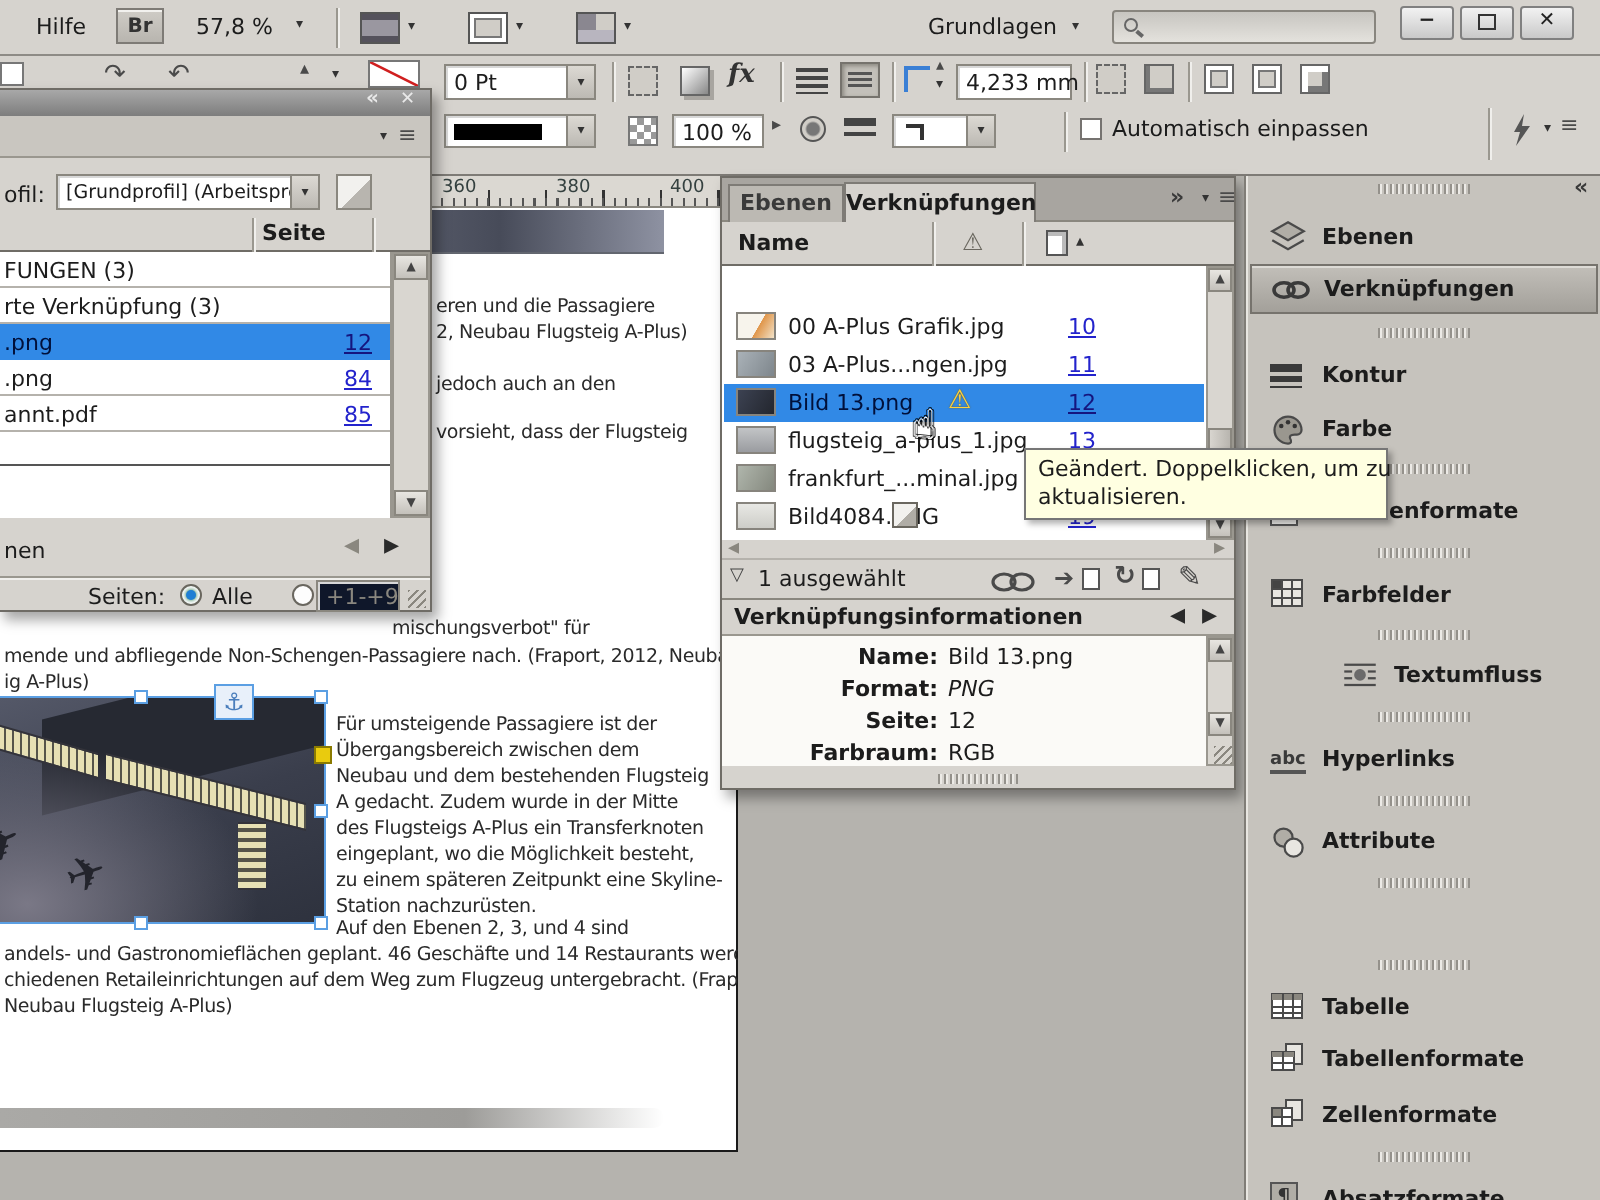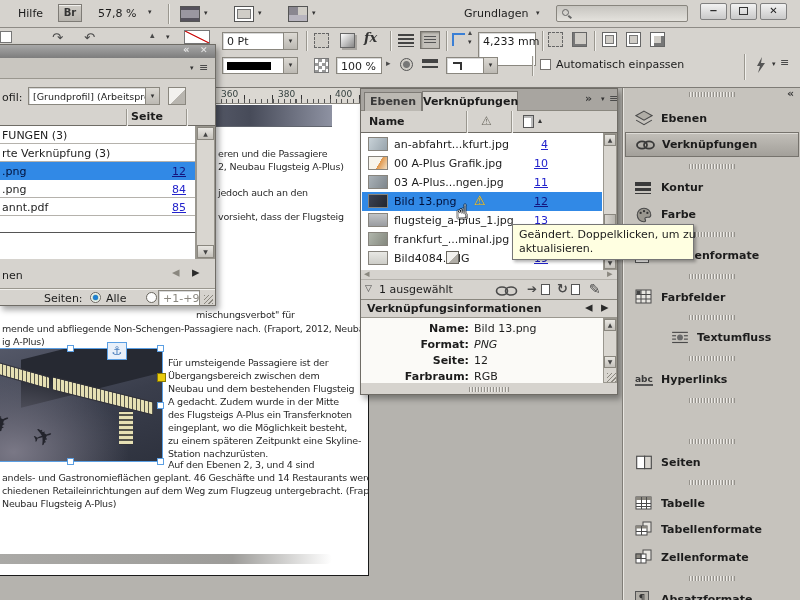--- a/index.html
+++ b/index.html
@@ -172,21 +172,21 @@
   <span class="ab" style="left:364px;top:2px;font-family:'DejaVu Serif',serif;font-style:italic;font-weight:bold;font-size:13px;color:#333;">fx</span>
   <div class="ab sep" style="left:390px;top:3px;height:20px;"></div>
   <div class="ab" style="left:398px;top:6px;width:16px;height:13px;background:repeating-linear-gradient(#444 0 2px,rgba(0,0,0,0) 2px 4px);"></div>
   <div class="ab" style="left:420px;top:3px;width:20px;height:18px;border:1px solid #76736d;background:#c3c0ba;box-shadow:inset 1px 1px 2px #8a877f;">
     <div style="margin:4px 3px;height:9px;background:repeating-linear-gradient(#555 0 1.5px,rgba(0,0,0,0) 1.5px 3px);"></div>
   </div>
   <div class="ab sep" style="left:446px;top:3px;height:20px;"></div>
   <div class="ab" style="left:452px;top:5px;width:13px;height:13px;border-top:2px solid #3a7fd5;border-left:2px solid #3a7fd5;"></div>
   <span class="ab ico" style="left:468px;top:0px;font-size:8px;">▴</span>
   <span class="ab dd" style="left:468px;top:10px;">▾</span>
-  <div class="ab combo" style="left:478px;top:4px;width:58px;height:34px;">
+  <div class="ab combo" style="left:478px;top:4px;width:58px;height:18px;">
     <span class="fieldtxt nw">4,233 mm</span>
   </div>
   <div class="ab sep" style="left:542px;top:3px;height:20px;"></div>
   <div class="ab tick-ico" style="left:548px;top:4px;border-style:dashed;"></div>
   <div class="ab tick-ico" style="left:572px;top:4px;box-shadow:inset 2px -2px 0 #777;"></div>
   <div class="ab sep" style="left:594px;top:3px;height:20px;"></div>
   <div class="ab tick-ico" style="left:602px;top:4px;box-shadow:inset 0 0 0 2px #fff,inset 0 0 0 3px #777;"></div>
   <div class="ab tick-ico" style="left:626px;top:4px;box-shadow:inset 0 0 0 2px #fff,inset 0 0 0 3px #777;"></div>
   <div class="ab tick-ico" style="left:650px;top:4px;box-shadow:inset 3px 3px 0 #fff,inset -3px -3px 0 #777;"></div>
 
@@ -266,21 +266,21 @@
   </div>
 
   <span class="ab nw" style="left:2px;top:224px;">nen</span>
   <span class="ab" style="left:172px;top:218px;font-size:15px;color:#8a877f;">◂</span>
   <span class="ab" style="left:192px;top:218px;font-size:15px;color:#2a2a2a;">▸</span>
   <div class="ab" style="left:0;top:243px;width:215px;height:1px;background:#9a978f;box-shadow:0 1px 0 #f0efec;"></div>
   <span class="ab nw" style="left:44px;top:247px;">Seiten:</span>
   <div class="ab radio on" style="left:90px;top:247px;"></div>
   <span class="ab nw" style="left:106px;top:247px;">Alle</span>
   <div class="ab radio" style="left:146px;top:247px;"></div>
-  <div class="ab combo" style="left:158px;top:245px;width:42px;height:16px;background:#ffffff;">
+  <div class="ab combo" style="left:158px;top:245px;width:42px;height:16px;background:#0f172a;">
     <span class="fieldtxt nw" style="color:#8a877f;top:1px;">+1-+9</span>
   </div>
   <div class="ab" style="left:204px;top:250px;width:9px;height:9px;background:repeating-linear-gradient(135deg,#8a877f 0 1px,rgba(0,0,0,0) 1px 3px);"></div>
 </div>
 
 <div class="ab panel" style="left:360px;top:88px;width:258px;height:307px;z-index:5;background:#d6d3ce;">
 
   <div class="ab" style="left:0;top:0;width:256px;height:22px;background:#a8a5a0;border-bottom:1px solid #8a877f;">
     <div class="ab" style="left:3px;top:3px;width:58px;height:19px;background:#bcb9b3;border:1px solid #7e7b76;border-bottom:none;text-align:center;">
       <span style="line-height:18px;font-weight:bold;color:#3a3a3a;">Ebenen</span>
@@ -296,25 +296,20 @@
   <div class="ab" style="left:0;top:22px;width:256px;height:22px;border-bottom:1px solid #6f6c66;">
     <span class="ab" style="left:8px;top:4px;font-weight:bold;">Name</span>
     <div class="ab sep" style="left:105px;top:0;height:22px;"></div>
     <span class="ab" style="left:120px;top:3px;color:#6a675f;font-size:12px;">⚠</span>
     <div class="ab sep" style="left:150px;top:0;height:22px;"></div>
     <div class="ab" style="left:162px;top:4px;width:11px;height:13px;background:#fff;border:1px solid #555;box-shadow:inset -2px 2px 0 #bbb;"></div>
     <span class="ab" style="left:177px;top:5px;font-size:8px;color:#333;">▴</span>
   </div>
 
   <div class="ab" style="left:0;top:44px;width:242px;height:137px;background:#fff;overflow:hidden;">
-    <div class="ab lkrow" style="top:2px;">
-      <span class="ab thumb" style="left:6px;top:2px;background:linear-gradient(120deg,#c8d2d8,#98a4ac);"></span>
-      <span class="nm nw">an-abfahrt...kfurt.jpg</span>
-      <span class="pg linknum">4</span>
-    </div>
     <div class="ab lkrow" style="top:21px;">
       <span class="ab thumb" style="left:6px;top:2px;background:linear-gradient(120deg,#f7f4ec 55%,#e0964a 56%,#f2e2c8);"></span>
       <span class="nm nw">00 A-Plus Grafik.jpg</span>
       <span class="pg linknum">10</span>
     </div>
     <div class="ab lkrow" style="top:40px;">
       <span class="ab thumb" style="left:6px;top:2px;background:linear-gradient(120deg,#aab2b8,#7e868c);"></span>
       <span class="nm nw">03 A-Plus...ngen.jpg</span>
       <span class="pg linknum">11</span>
     </div>
@@ -459,28 +454,28 @@
           <circle cx="8" cy="7.5" r="2.6" fill="#6a6a6a"></circle>
         </svg></span>
     <span class="lbl">Textumfluss</span>
   </div>
   <div class="ab dots" style="left:66px;top:268px;width:46px;"></div>
   <div class="ab sbitem" style="top:280px;">
     <span class="icn" style="top:4px;"><span style="font-size:9px;font-weight:bold;color:#3a3a3a;border-bottom:2px solid #555;">abc</span></span>
     <span class="lbl">Hyperlinks</span>
   </div>
   <div class="ab dots" style="left:66px;top:310px;width:46px;"></div>
+  <div class="ab sbitem" style="top:321px;">
+    <span class="icn"><svg width="18" height="18" viewBox="0 0 16 16">
+          <circle cx="6" cy="6" r="4" fill="#b0ada6" stroke="#4a4a4a"></circle>
+          <circle cx="10.5" cy="10.5" r="4" fill="#e8e6e1" stroke="#4a4a4a"></circle>
+        </svg></span>
+    <span class="lbl">Attribute</span>
+  </div>
   <div class="ab dots" style="left:66px;top:351px;width:46px;"></div>
-  <div class="ab sbitem" style="top:363px;">
-    <span class="icn"><svg width="18" height="18" viewBox="0 0 16 16">
-          <rect x="1.5" y="2" width="7" height="11" fill="#fff" stroke="#4a4a4a"></rect>
-          <rect x="8.5" y="2" width="6" height="11" fill="#d8d5cf" stroke="#4a4a4a"></rect>
-        </svg></span>
-    <span class="lbl">Seiten</span>
-  </div>
   <div class="ab dots" style="left:66px;top:392px;width:46px;"></div>
   <div class="ab sbitem" style="top:404px;">
     <span class="icn"><svg width="18" height="16" viewBox="0 0 18 16">
           <rect x="1" y="2" width="15" height="12" fill="#fff" stroke="#4a4a4a"></rect>
           <rect x="1" y="2" width="15" height="3" fill="#8a877f"></rect>
           <g stroke="#4a4a4a">
             <line x1="1" y1="8.5" x2="16" y2="8.5"></line>
             <line x1="1" y1="11.5" x2="16" y2="11.5"></line>
             <line x1="6.5" y1="2" x2="6.5" y2="14"></line>
             <line x1="11.5" y1="2" x2="11.5" y2="14"></line>

